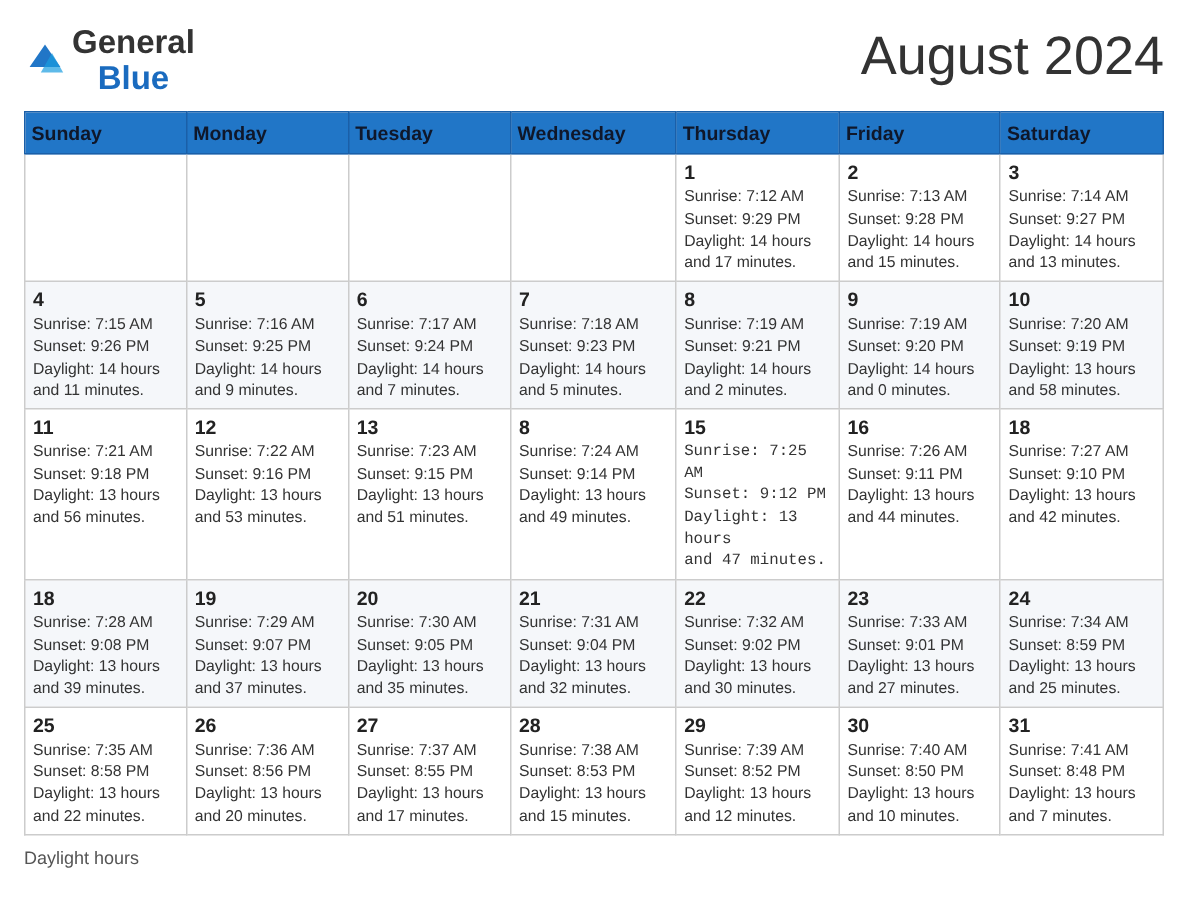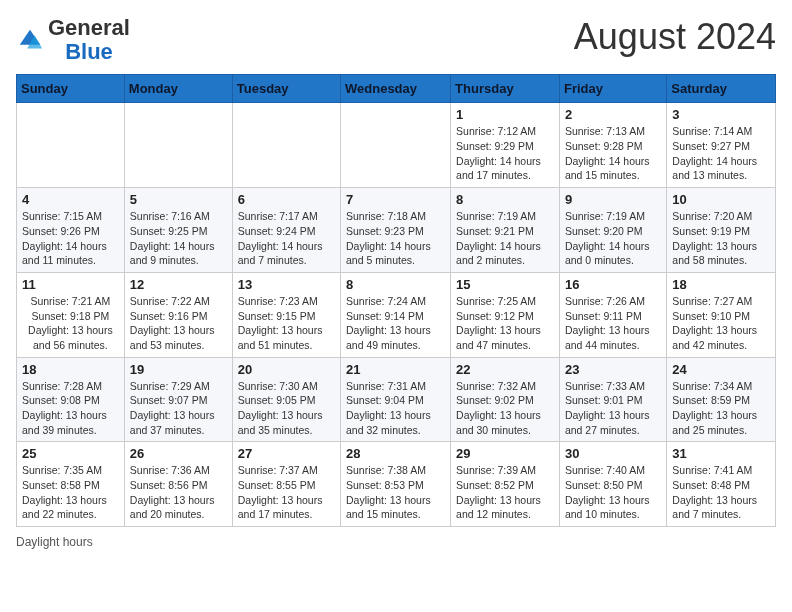--- a/index.html
+++ b/index.html
@@ -195,21 +195,21 @@
           <div class="day-number">10</div>
           <div class="day-info" style="white-space: pre-line;">Sunrise: 7:20 AM
 Sunset: 9:19 PM
 Daylight: 13 hours
 and 58 minutes.</div>
         </td>
       </tr>
       <tr>
         <td>
           <div class="day-number">11</div>
-          <div class="day-info" style="white-space: pre-line; text-align: center;">Sunrise: 7:21 AM
+          <div class="day-info" style="white-space: pre-line;">Sunrise: 7:21 AM
 Sunset: 9:18 PM
 Daylight: 13 hours
 and 56 minutes.</div>
         </td>
         <td>
           <div class="day-number">12</div>
           <div class="day-info" style="white-space: pre-line;">Sunrise: 7:22 AM
 Sunset: 9:16 PM
 Daylight: 13 hours
 and 53 minutes.</div>
@@ -223,21 +223,21 @@
         </td>
         <td>
           <div class="day-number">8</div>
           <div class="day-info" style="white-space: pre-line;">Sunrise: 7:24 AM
 Sunset: 9:14 PM
 Daylight: 13 hours
 and 49 minutes.</div>
         </td>
         <td>
           <div class="day-number">15</div>
-          <div class="day-info" style="white-space: pre-line;">Sunrise: 7:25 AM
+          <div class="day-info" style="white-space: pre-line; font-family: Liberation Mono, monospace;">Sunrise: 7:25 AM
 Sunset: 9:12 PM
 Daylight: 13 hours
 and 47 minutes.</div>
         </td>
         <td>
           <div class="day-number">16</div>
           <div class="day-info" style="white-space: pre-line;">Sunrise: 7:26 AM
 Sunset: 9:11 PM
 Daylight: 13 hours
 and 44 minutes.</div>

